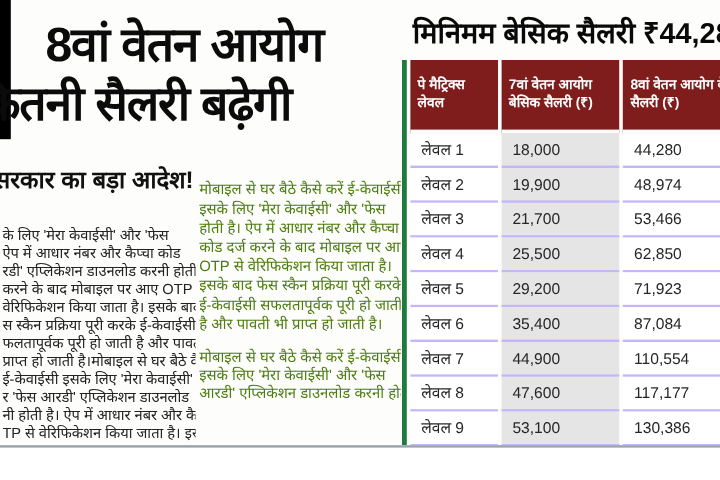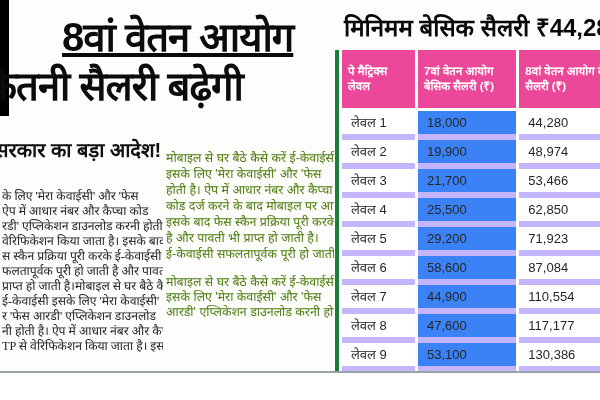--- a/index.html
+++ b/index.html
@@ -2,86 +2,88 @@
 <html><head>
 <meta charset="utf-8">
 <style>
   * { margin:0; padding:0; box-sizing:border-box; }
   html,body { width:600px; height:400px; }
   body { font-family:"Liberation Sans", sans-serif; background:#ffffff; }
   .page { position:relative; width:600px; height:400px; background:#fdfdfb; overflow:hidden; }
 
   .black-bar { position:absolute; left:0; top:0; width:9px; height:116px; background:#000000; }
 
-  .title-l1 { position:absolute; left:62px; top:8px; font-size:40px; font-weight:bold;
-              color:#0b0b0b; white-space:nowrap; letter-spacing:-1px;text-decoration:underline; }
+  .title-l1 { position:absolute; left:38px; top:8px; font-size:40px; font-weight:bold;
+              color:#0b0b0b; white-space:nowrap; letter-spacing:-1px; }
   .title-l2 { position:absolute; left:-24px; top:57px; font-size:40px; font-weight:bold;
               color:#0b0b0b; white-space:nowrap; letter-spacing:-1px; }
   .headline { position:absolute; left:-5px; top:136px; font-size:20px; font-weight:bold;
               color:#111111; white-space:nowrap; }
 
   .colL { position:absolute; left:2px; top:189px; width:161px; height:183px; overflow:hidden; }
-  .colL .ln { font-size:12.2px; line-height:15px; white-space:nowrap; color:#222222;font-family:Liberation Serif, serif; }
+  .colL .ln { font-size:12.2px; line-height:15px; white-space:nowrap; color:#222222; }
   .colM { position:absolute; left:166px; top:150px; width:168px; height:222px; overflow:hidden; }
   .colM .ln { font-size:12.4px; line-height:16px; white-space:nowrap; color:#4d7c0f; }
   .colM .para2 { margin-top:13px; }
   .colM .para2 .ln { line-height:15px; }
 
   .panel-title { position:absolute; left:344px; top:10px; font-size:24px; font-weight:bold;
                  color:#090909; white-space:nowrap; }
 
   .tablewrap { position:absolute; left:335px; top:50px; width:290px; height:321px;
                overflow:hidden; border-left:4px solid #1e7b3e; }
   table { border-collapse:separate; border-spacing:3px 0; table-layout:fixed; width:300px; }
   col.c1 { width:72px; } col.c2 { width:97px; } col.c3 { width:115px; }
-  th { background:#ec4899; color:#ffffff; font-size:11.5px; font-weight:bold; text-align:left;
+  th { background:#7f1d1d; color:#ffffff; font-size:11.5px; font-weight:bold; text-align:left;
        vertical-align:middle; padding:14px 6px; height:42px; line-height:1.3;
        border-bottom:3px solid #fdfdfb; }
   td { background:#ffffff; font-size:13px; color:#262626; height:29px; vertical-align:middle;
-       padding:0 0 0 9px; border-bottom:6px solid #c4b5fd; white-space:nowrap; }
-  td.tint { background:#3b82f6; }
+       padding:0 0 0 9px; border-bottom:2px solid #c4b5fd; white-space:nowrap; }
+  td.tint { background:#e5e5e5; }
 
   .bottom-strip { position:absolute; left:0; top:371px; width:600px; height:29px;
                   background:#ffffff; border-top:2px solid #97a2aa; }
 </style>
 </head>
 <body>
 
 <div class="page">
 
   <div class="black-bar"></div>
 
   <div class="title-l1">8वां वेतन आयोग</div>
   <div class="title-l2">कितनी सैलरी बढ़ेगी</div>
   <div class="headline">सरकार का बड़ा आदेश!</div>
 
   <div class="colL">
     <div class="ln">के लिए 'मेरा केवाईसी' और 'फेस</div>
     <div class="ln">ऐप में आधार नंबर और कैप्चा कोड</div>
     <div class="ln">रडी' एप्लिकेशन डाउनलोड करनी होती</div>
+    <div class="ln">करने के बाद मोबाइल पर आए OTP</div>
     <div class="ln">वेरिफिकेशन किया जाता है। इसके बाद</div>
     <div class="ln">स स्कैन प्रक्रिया पूरी करके ई-केवाईसी</div>
     <div class="ln">फलतापूर्वक पूरी हो जाती है और पावती</div>
     <div class="ln">प्राप्त हो जाती है।मोबाइल से घर बैठे कैसे</div>
     <div class="ln">ई-केवाईसी इसके लिए 'मेरा केवाईसी'</div>
     <div class="ln">र 'फेस आरडी' एप्लिकेशन डाउनलोड</div>
     <div class="ln">नी होती है। ऐप में आधार नंबर और कैप्चा</div>
     <div class="ln">TP से वेरिफिकेशन किया जाता है। इसके</div>
 
   </div>
 
   <div class="colM">
     <div>
       <div class="ln">मोबाइल से घर बैठे कैसे करें ई-केवाईसी</div>
       <div class="ln">इसके लिए 'मेरा केवाईसी' और 'फेस</div>
       <div class="ln">होती है। ऐप में आधार नंबर और कैप्चा</div>
       <div class="ln">कोड दर्ज करने के बाद मोबाइल पर आए</div>
+      <div class="ln">OTP से वेरिफिकेशन किया जाता है।</div>
       <div class="ln">इसके बाद फेस स्कैन प्रक्रिया पूरी करके</div>
+      <div class="ln">ई-केवाईसी सफलतापूर्वक पूरी हो जाती</div>
       <div class="ln">है और पावती भी प्राप्त हो जाती है।</div>
-      <div class="ln">ई-केवाईसी सफलतापूर्वक पूरी हो जाती</div>
     </div>
     <div class="para2">
       <div class="ln">मोबाइल से घर बैठे कैसे करें ई-केवाईसी</div>
       <div class="ln">इसके लिए 'मेरा केवाईसी' और 'फेस</div>
       <div class="ln">आरडी' एप्लिकेशन डाउनलोड करनी होती</div>
     </div>
   </div>
 
   <div class="panel-title">मिनिमम बेसिक सैलरी ₹44,28</div>
 
@@ -120,21 +122,21 @@
           <td class="tint">25,500</td>
           <td>62,850</td>
         </tr>
         <tr>
           <td>लेवल 5</td>
           <td class="tint">29,200</td>
           <td>71,923</td>
         </tr>
         <tr>
           <td>लेवल 6</td>
-          <td class="tint">58,600</td>
+          <td class="tint">35,400</td>
           <td>87,084</td>
         </tr>
         <tr>
           <td>लेवल 7</td>
           <td class="tint">44,900</td>
           <td>110,554</td>
         </tr>
         <tr>
           <td>लेवल 8</td>
           <td class="tint">47,600</td>

